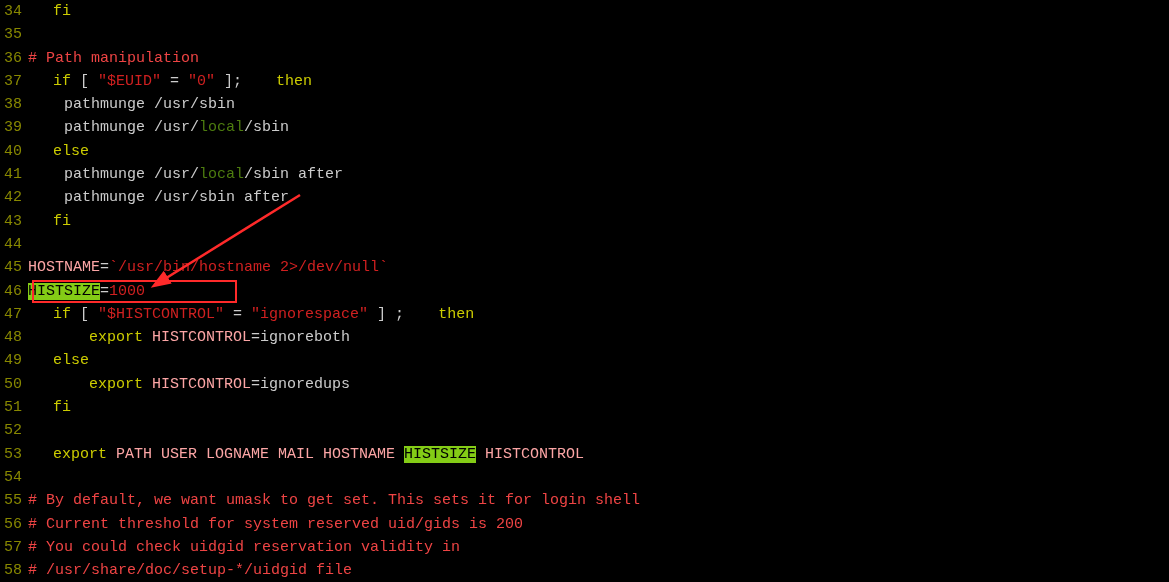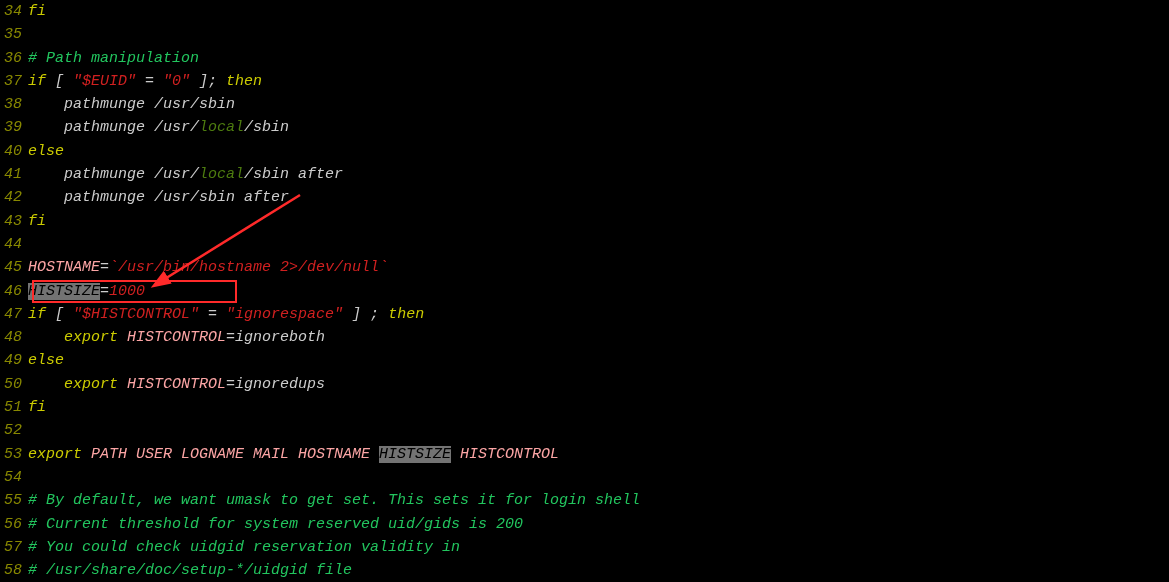--- a/index.html
+++ b/index.html
@@ -17,41 +17,40 @@
   .editor {
     position: absolute;
     top: 0;
     left: 0;
     width: 100%;
   }
   .line {
     display: flex;
     height: 23.3px;
     align-items: baseline;
-    font-style: italic;
   }
   .ln {
     color: #888800;
     width: 28px;
     text-align: right;
     padding-right: 6px;
     flex-shrink: 0;
     user-select: none;
   }
   .code {
     color: #cccccc;
   }
   .t-white   { color: #cccccc; }
-  .t-keyword { color: #cccc00; }
+  .t-keyword { color: #cccc00; margin-left: 25px; }
   .t-cmd     { color: #fca5a5; }
   .t-str     { color: #d02020; }
   .t-local   { color: #4d7c0f; }
-  .t-comment { color: #22c55e; }
+  .t-comment { color: #ef4444; }
   .hl {
-    background: #737373;
+    background: #84cc16;
     color: #000000;
   }
   .red-box {
     position: absolute;
     border: 2px solid #ff2a2a;
     left: 32px;
     top: 280px;
     width: 205px;
     height: 23px;
     pointer-events: none;

